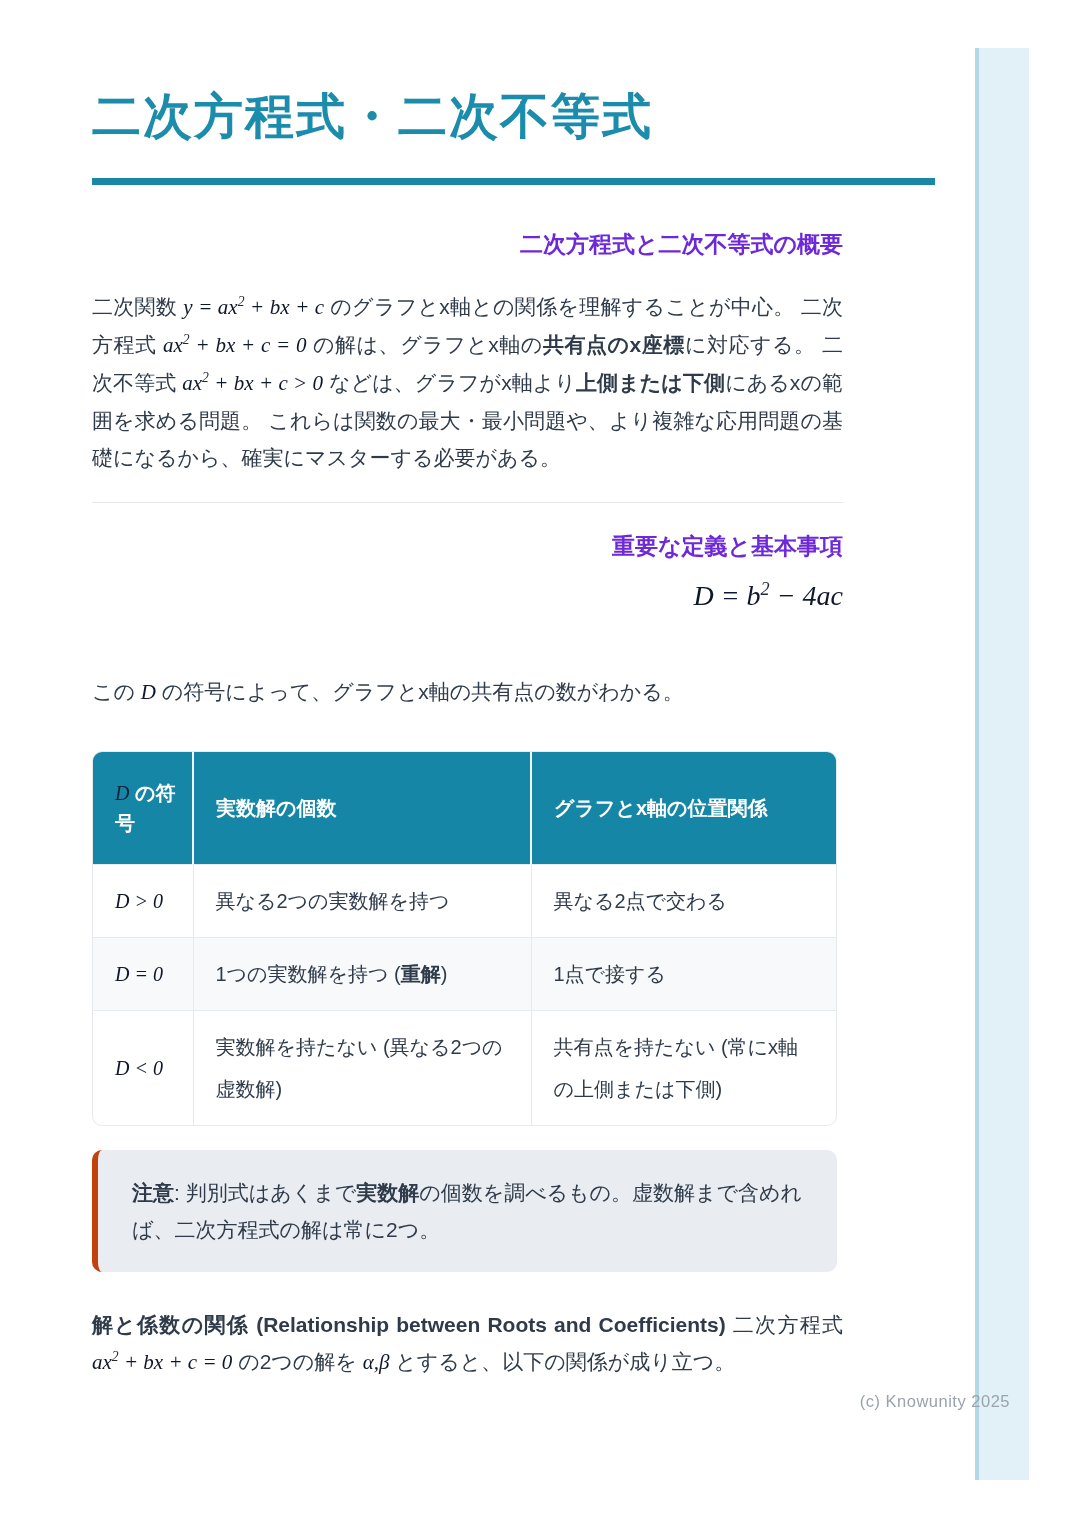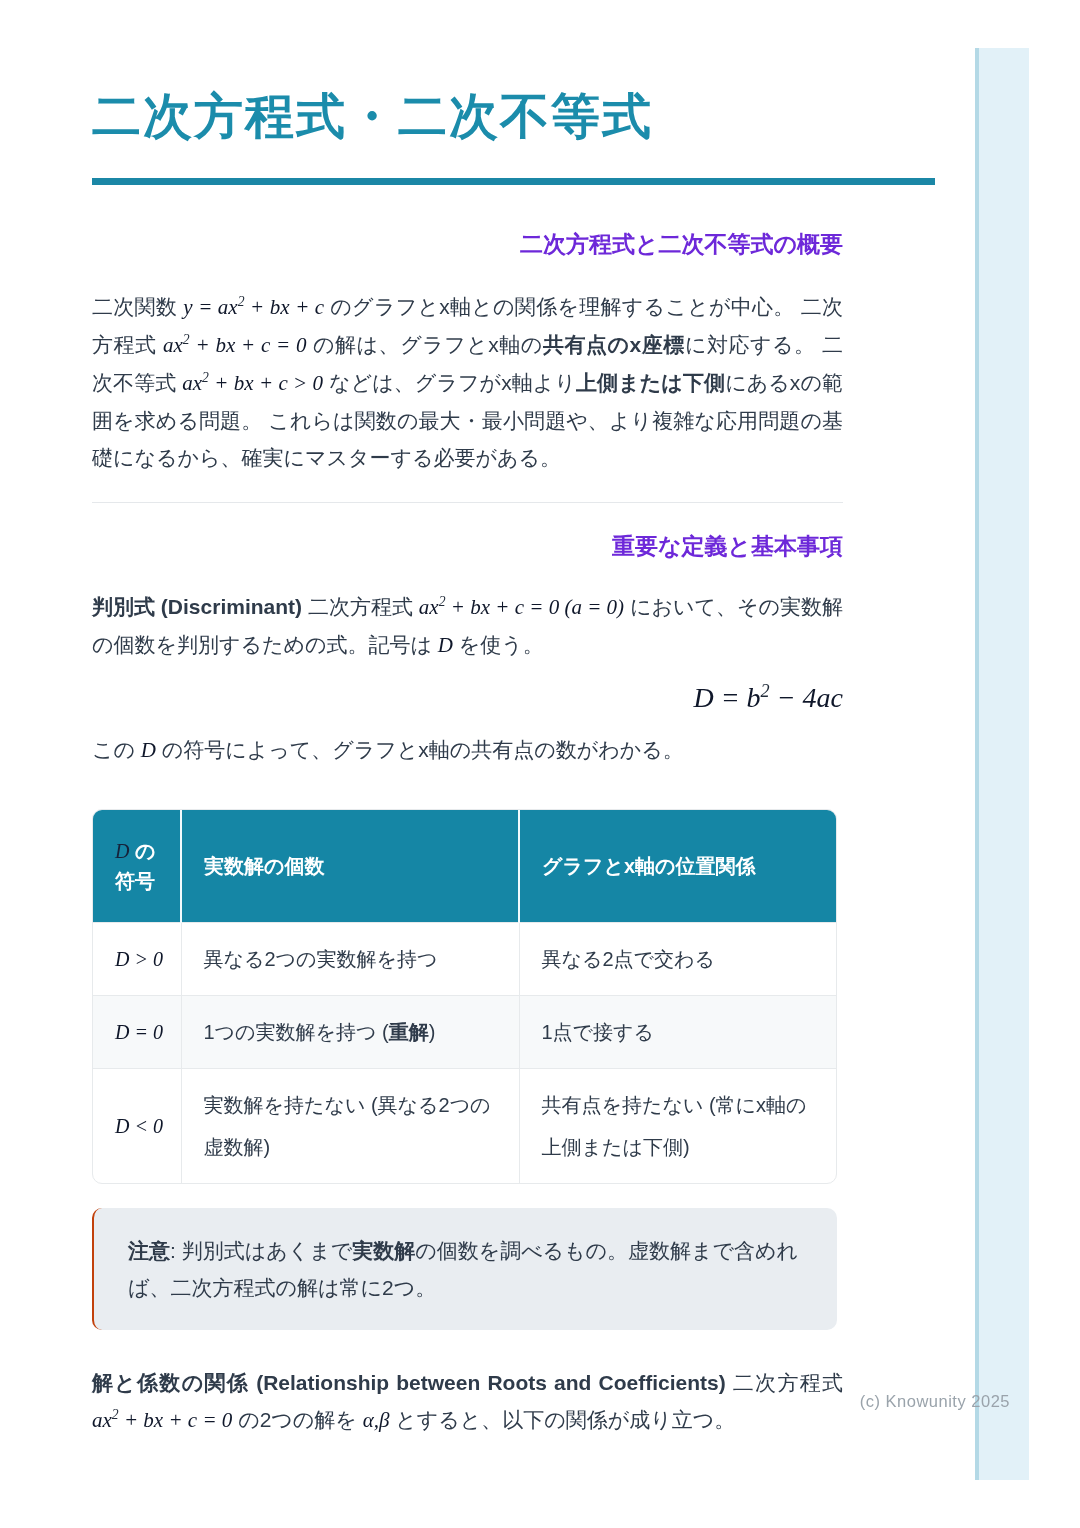--- a/index.html
+++ b/index.html
@@ -48,21 +48,21 @@
   }
   .sh-overview { margin-top: 44px; }
   .sh-definitions { margin-top: 28px; }
   .body-p {
     margin: 28px 0 0 0;
     font-size: 21px;
     line-height: 37px;
     text-align: justify;
   }
   .p-disc { margin-top: 26px; }
-  .p-sign { margin-top: 19px; }
+  .p-sign { margin-top: 63px; }
   .p-roots { margin-top: 34px; }
   .math {
     font-family: "Liberation Serif", serif;
     font-style: italic;
     color: #0f172a;
   }
   .math-sup {
     font-family: "Liberation Serif", serif;
     font-style: italic;
     color: #1f2937;
@@ -99,39 +99,39 @@
   thead th {
     background: #1586a5;
     color: #ffffff;
     text-align: left;
     font-weight: 700;
     padding: 26px 22px;
     line-height: 30px;
     vertical-align: middle;
   }
   thead th + th { border-left: 2px solid #f2fafd; }
-  th.col1 { width: 88px; padding-left: 22px; padding-right: 10px; box-sizing: border-box; margin-top: 12px; }
+  th.col1 { width: 100px; padding-left: 22px; padding-right: 10px; box-sizing: border-box; margin-top: 12px; }
   th.col2 { width: 292px; }
   thead .th-math { color: #16223a; font-weight: 400; }
   tbody td {
     padding: 15px 22px;
     border-top: 1px solid #e7eaec;
     vertical-align: middle;
     line-height: 42px;
     color: #2f3b4a;
   }
   tbody td + td { border-left: 1px solid #e7eaec; }
   tbody td.col1 { white-space: nowrap; padding-left: 22px; padding-right: 6px; }
   tbody tr.alt { background: #f7f9fa; }
   .callout {
     margin-top: 24px;
     width: 745px;
     box-sizing: border-box;
     background: #e9edf1;
-    border-left: 2px solid #c2410c;
+    border-left: 6px solid #c2410c;
     border-radius: 10px;
     padding: 24px 34px;
     font-size: 21px;
     line-height: 37px;
   }
   .footer-credit {
     position: absolute;
     top: 1392px;
     right: 70px;
     font-size: 16.5px;
@@ -151,21 +151,20 @@
   <div class="title-rule"></div>
 
   <h2 class="section-heading sh-overview">二次方程式と二次不等式の概要</h2>
 
   <p class="body-p"><span>二次関数 </span><span class="math">y = ax</span><sup class="math-sup">2</sup><span class="math"> + bx + c</span><span> のグラフとx軸との関係を理解することが中心。 二次方程式 </span><span class="math">ax</span><sup class="math-sup">2</sup><span class="math"> + bx + c = 0</span><span> の解は、グラフとx軸の</span><span class="bold">共有点のx座標</span><span>に対応する。 二次不等式 </span><span class="math">ax</span><sup class="math-sup">2</sup><span class="math"> + bx + c &gt; 0</span><span> などは、グラフがx軸より</span><span class="bold">上側または下側</span><span>にあるxの範囲を求める問題。 これらは関数の最大・最小問題や、より複雑な応用問題の基礎になるから、確実にマスターする必要がある。</span></p>
 
   <hr class="divider">
 
   <h2 class="section-heading sh-definitions">重要な定義と基本事項</h2>
 
-  <p class="body-p p-disc"><span class="bold">判別式 (Discriminant)</span><span> 二次方程式 </span><span class="math">ax</span><sup class="math-sup">2</sup><span class="math"> + bx + c = 0 (a = 0)</span><span> において、その実数解の個数を判別するための式。記号は </span><span class="math">D</span><span> を使う。</span></p>
 
   <div class="formula"><span class="math">D = b</span><sup class="math-sup">2</sup><span class="math"> − 4ac</span></div>
 
   <p class="body-p p-sign"><span>この </span><span class="math">D</span><span> の符号によって、グラフとx軸の共有点の数がわかる。</span></p>
 
   <div class="table-wrap">
     <table>
       <thead>
         <tr>
           <th class="col1"><span class="math th-math">D</span><span> の符号</span></th>

